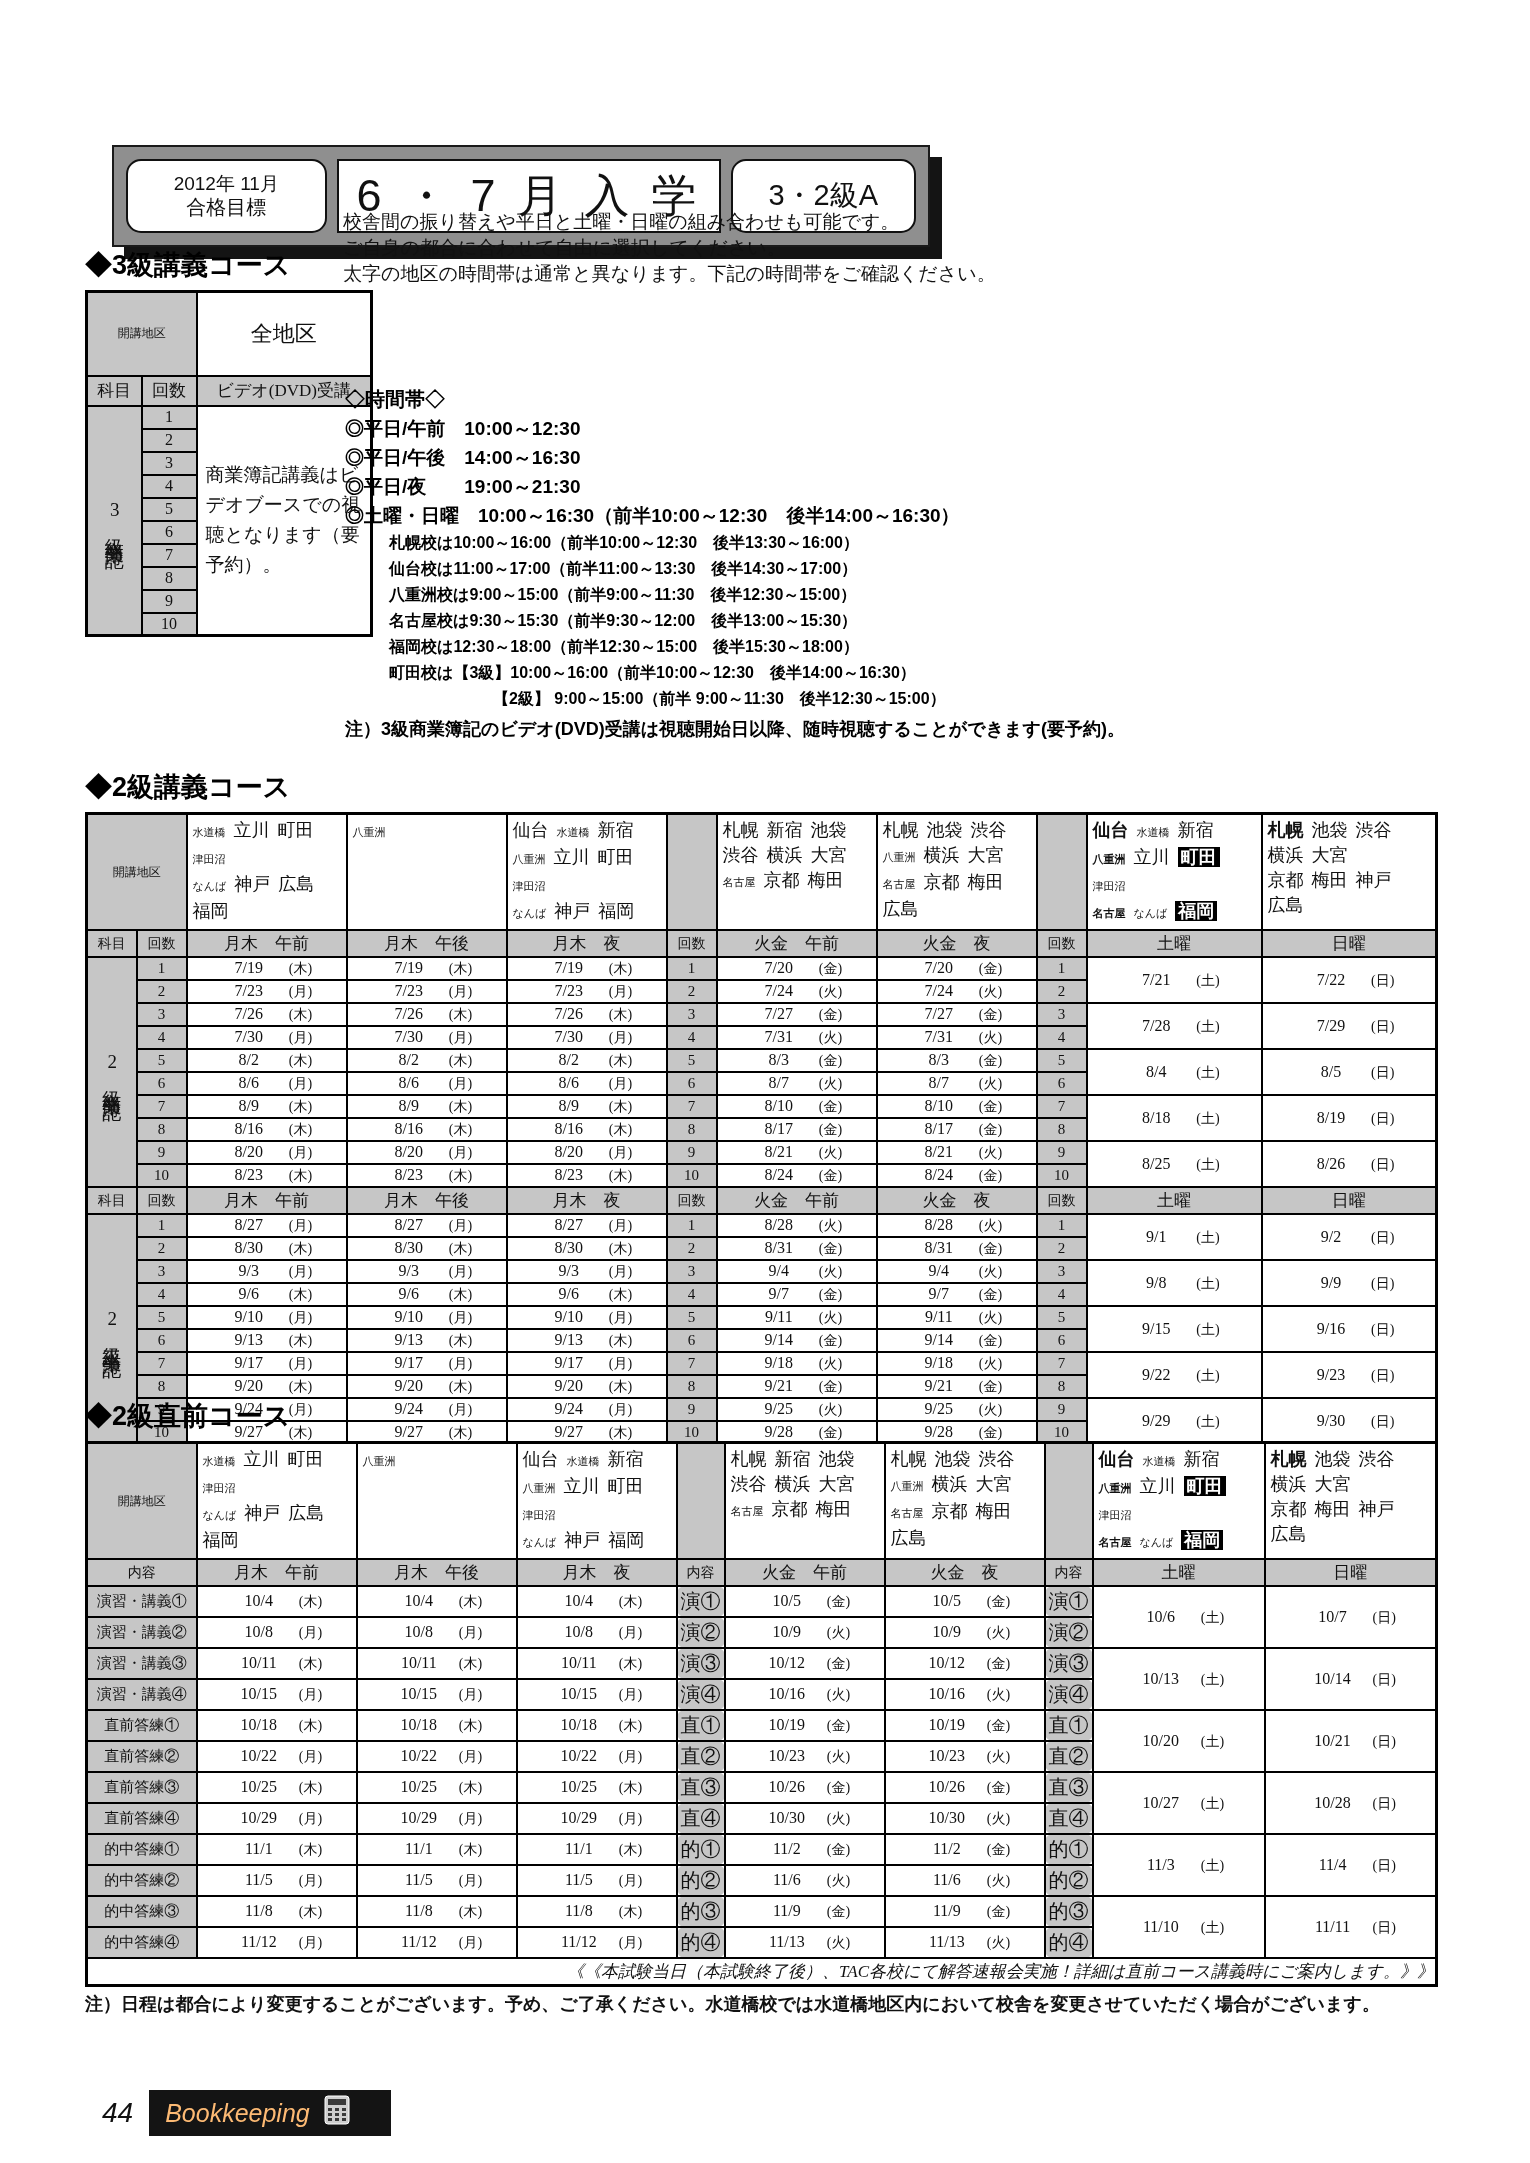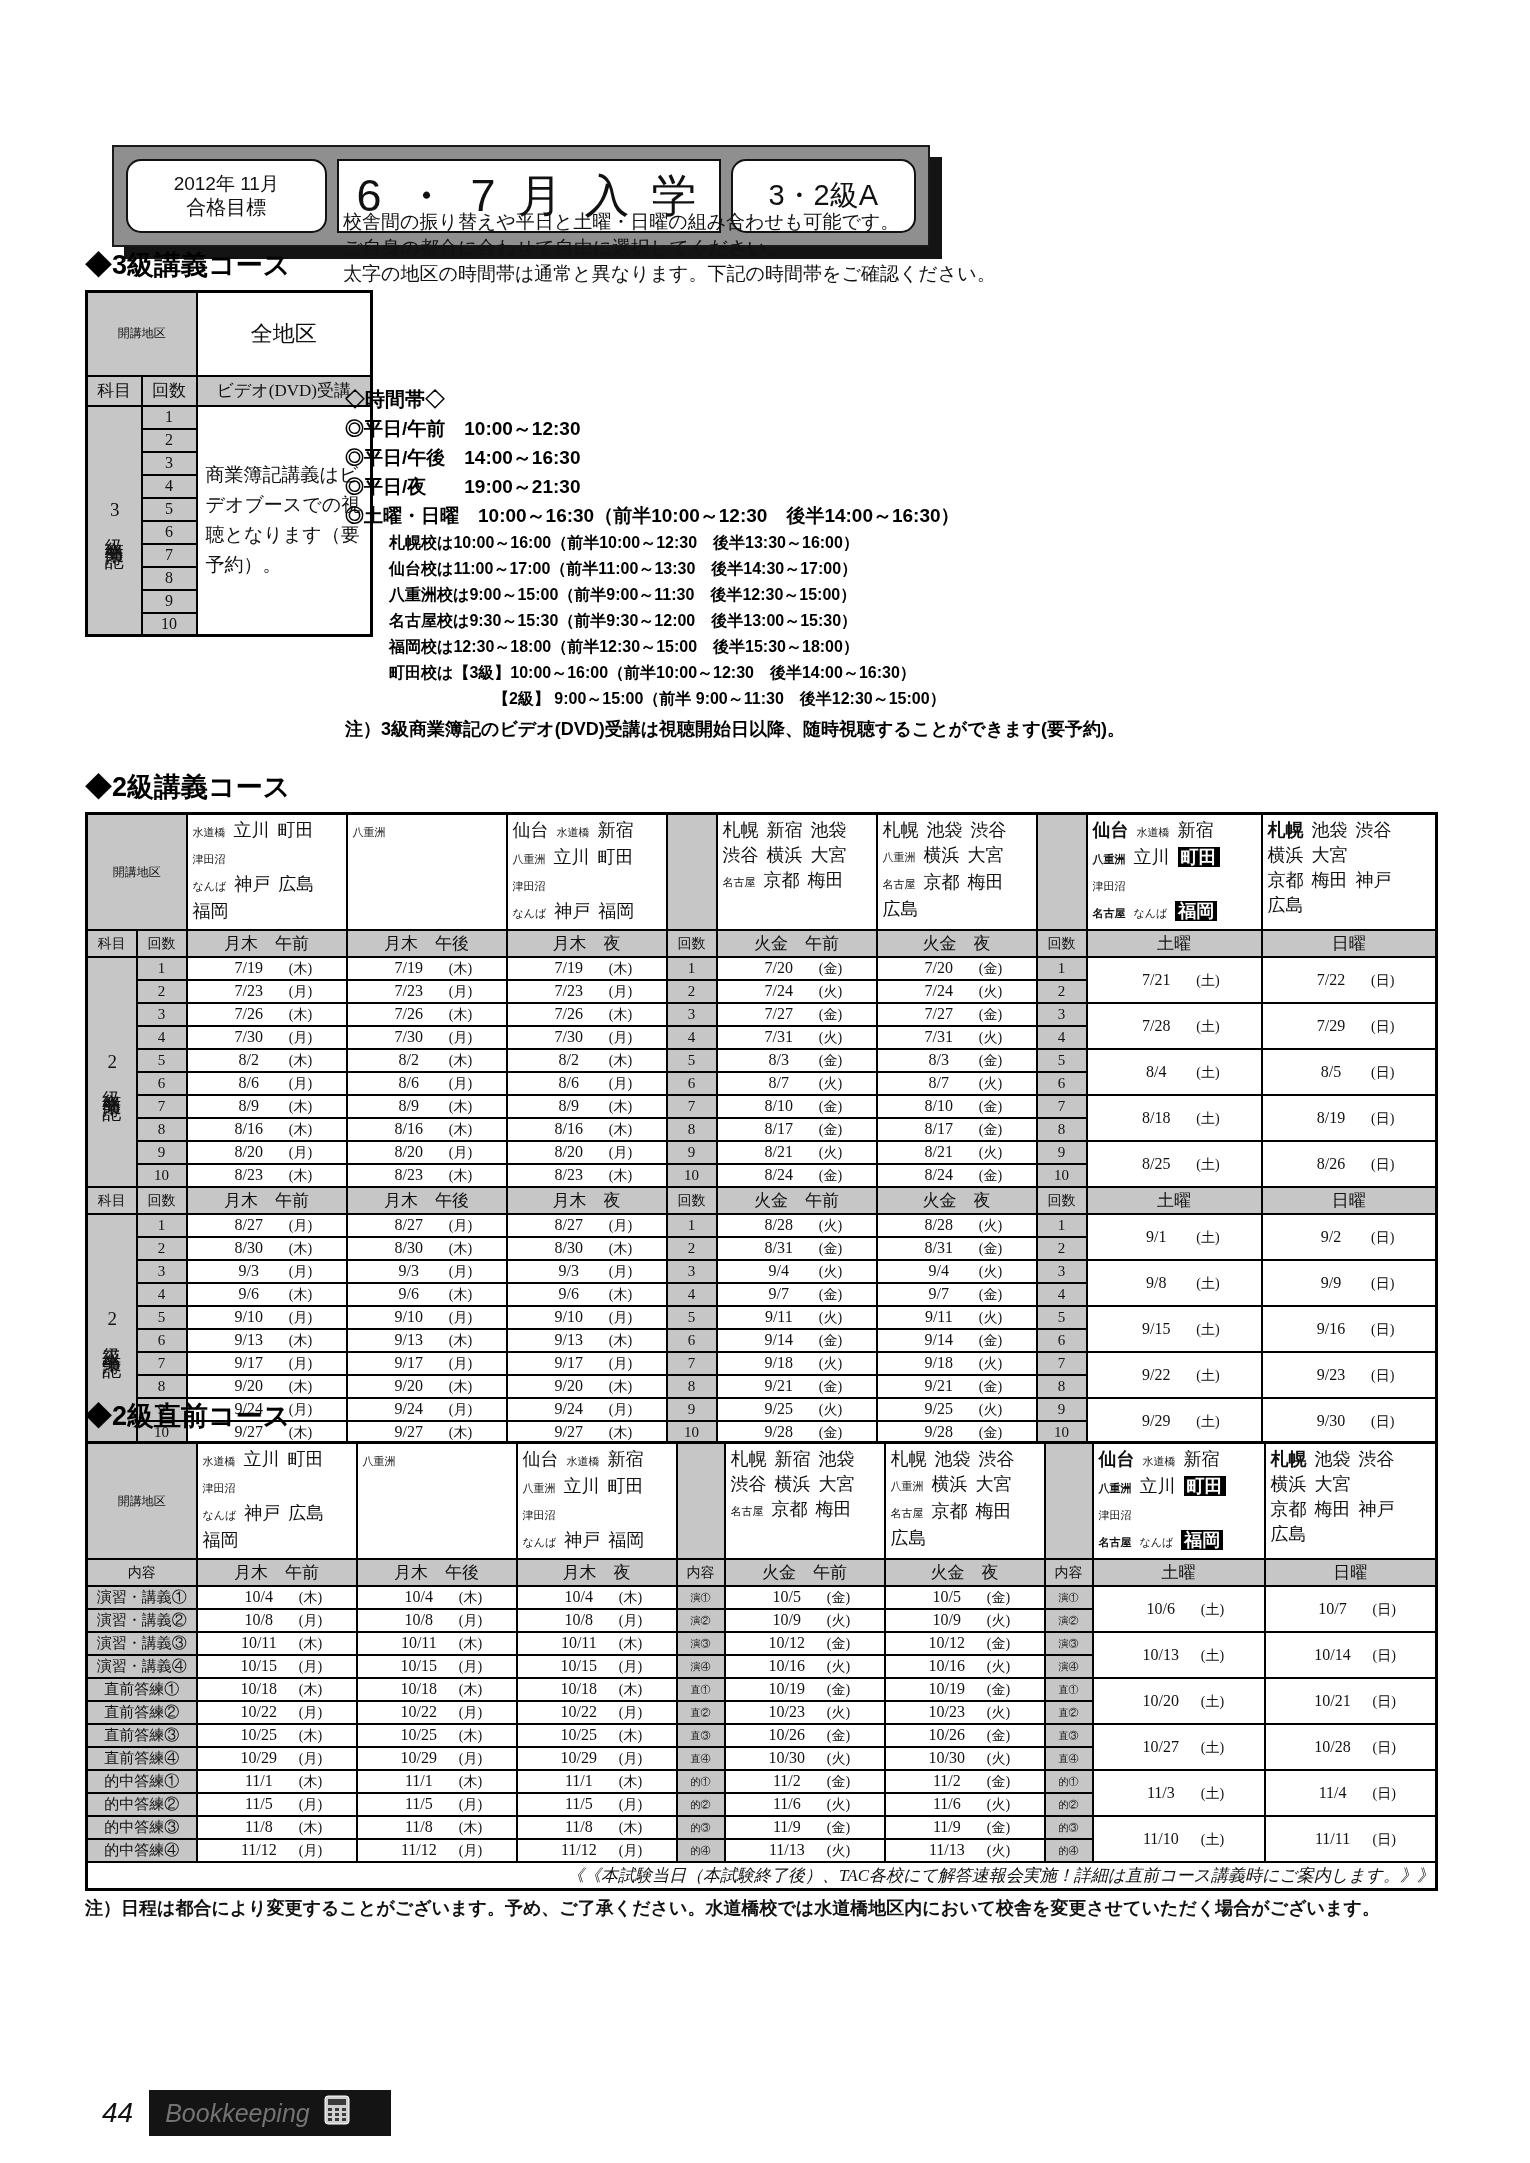--- a/index.html
+++ b/index.html
@@ -39,21 +39,21 @@
   .subj{text-align:center;vertical-align:middle;background:#c6c6c6;}
   .vtext{writing-mode:vertical-rl;text-orientation:upright;font-size:19px;letter-spacing:3px;display:inline-block;}
   .loc{vertical-align:top;padding:3px 5px;height:108px;background:#fff;}
   .loc-line{line-height:25px;font-size:18px;white-space:nowrap;}
   .loc-tok{margin-right:8px;}
   .loc-tok.sm{font-size:11px;}
   .loc-tok.b{font-weight:bold;font-family:"Liberation Sans",sans-serif;}
   .loc-tok.inv{background:#000;color:#fff;padding:0 3px;font-weight:bold;font-family:"Liberation Sans",sans-serif;}
   .area{font-size:12px;text-align:center;vertical-align:middle;}
   .rlabel{font-size:15px;text-align:center;height:20px;white-space:nowrap;}
-  .shortc{font-size:10px;text-align:center;white-space:nowrap;}
+  .shortc{font-size:20px;text-align:center;white-space:nowrap;border-radius:8px;}
   .banner-cell{font-size:17px;text-align:right;height:25px;white-space:nowrap;font-style:italic;}
 
   
   .course3{position:absolute;left:85px;top:247px;width:300px;}
   .t3 .area{height:84px;}
   .t3 .hc{height:30px;font-size:17px;}
   .t3 .cnt{height:23px;font-size:16px;}
   .k3note{background:#fff;font-size:19px;padding:4px 8px;vertical-align:middle;line-height:30px;}
 
   
@@ -67,21 +67,21 @@
   .tb-note{font-size:18px;margin-top:5px;}
 
   
   .course2{position:absolute;left:85px;top:769px;width:1360px;}
   .courseZ{position:absolute;left:85px;top:1398px;width:1360px;}
   .bottom-note{margin-top:5px;font-family:"Liberation Sans",sans-serif;font-weight:bold;font-size:18px;}
 
   
   .footer{position:absolute;left:102px;top:2090px;display:flex;align-items:center;gap:16px;}
   .pageno{font-style:italic;font-size:28px;font-family:"Liberation Sans",sans-serif;}
-  .brand{background:#141414;color:#737373;font-style:italic;font-family:"Liberation Sans",sans-serif;
+  .brand{background:#141414;color:#fdba74;font-style:italic;font-family:"Liberation Sans",sans-serif;
          font-size:25px;padding:5px 16px;display:flex;gap:14px;align-items:center;min-width:210px;}
   .calc{display:inline-block;}
 </style>
 </head>
 <body>
 
 <div class="page">
 
   <div class="banner">
     <div class="bbox rounded target-box">

